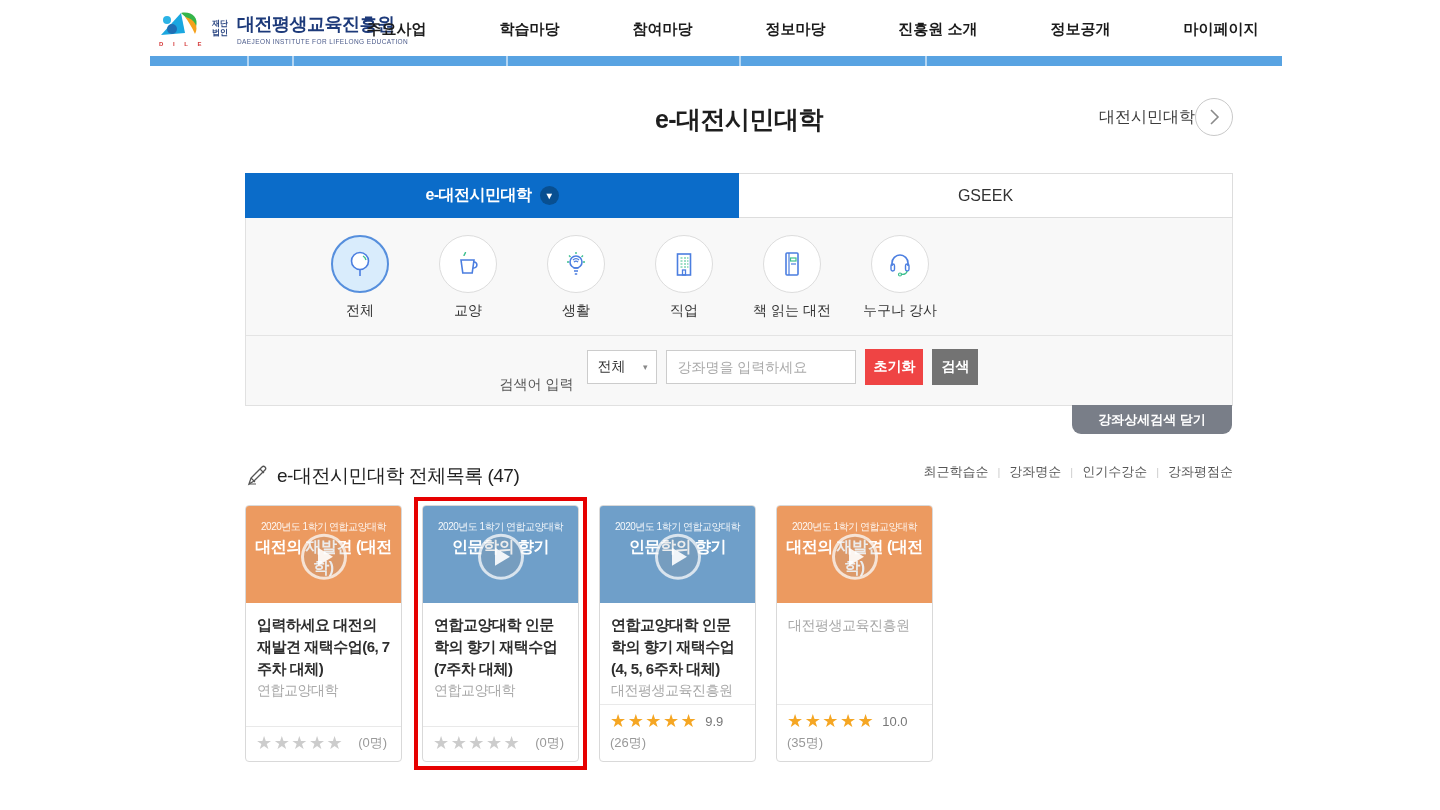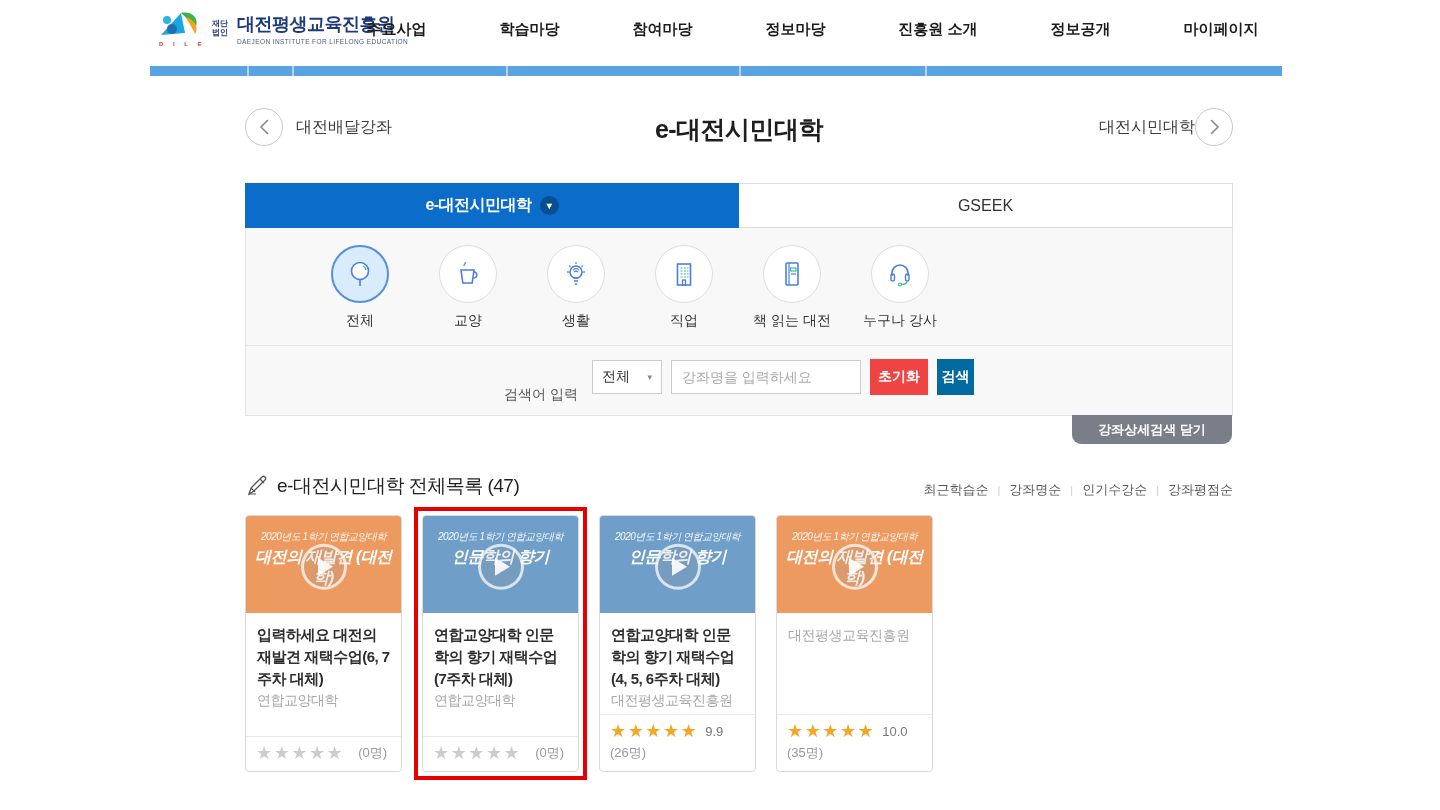--- a/index.html
+++ b/index.html
@@ -1,19 +1,19 @@
 <!DOCTYPE html>
 <html><head>
 <meta charset="utf-8">
 <style>
   * { margin:0; padding:0; box-sizing:border-box; }
   html,body { width:1440px; height:810px; background:#fff; font-family:"Liberation Sans", sans-serif; overflow:hidden; }
 
   
-  .topbar { position:relative; height:66px; background:#fff; }
+  .topbar { position:relative; height:56px; background:#fff; }
   .brand { position:absolute; left:155px; top:7px; display:flex; align-items:center; gap:7px; cursor:pointer; }
   .brand-mark { width:50px; height:42px; }
   .brand-small { display:flex; flex-direction:column; font-size:8px; line-height:9px; color:#1d3a7a; font-weight:bold; margin-right:2px; }
   .brand-textcol { display:flex; flex-direction:column; }
   .brand-row { display:flex; align-items:center; }
   .brand-name { font-size:18px; font-weight:bold; color:#1d3a7a; letter-spacing:-0.5px; }
   .brand-en { font-size:6.5px; color:#4a5a8a; letter-spacing:.4px; margin-top:2px; }
   .mainnav { position:absolute; left:330px; right:145px; top:0; height:58px; display:flex; justify-content:space-around; align-items:center; }
   .mainnav .nav-item { font-size:15px; font-weight:bold; color:#1b1b1b; cursor:pointer; white-space:nowrap; }
 
@@ -48,35 +48,35 @@
   .cat-label { margin-top:9px; font-size:14px; color:#333; white-space:nowrap; }
   .panel-divider { border-top:1px solid #e4e4e4; margin-top:15px; }
   .search-row { height:61px; display:flex; align-items:center; justify-content:center; gap:9px; }
   .search-label { font-size:14px; color:#555; margin-right:5px;margin-top:36px; }
   .search-select { width:70px; height:34px; background:#fff; border:1px solid #ccc; display:flex; align-items:center; justify-content:space-between; padding:0 9px; font-size:14px; color:#333; cursor:pointer; }
   .search-select .caret { font-size:9px; color:#888; }
   .search-input { width:190px; height:34px; border:1px solid #ccc; padding:0 10px; font-size:14px; color:#333; font-family:"Liberation Sans", sans-serif; }
   .search-input::placeholder { color:#aaa; }
   .btn { height:36px; border:none; color:#fff; font-size:14px; font-weight:bold; cursor:pointer; font-family:"Liberation Sans", sans-serif; }
   .btn-reset { width:58px; background:#ef4444; }
-  .btn-submit { width:37px; background:#0369a1; }
+  .btn-submit { width:46px; background:#737373; }
   .close-btn { position:absolute; right:0; top:100%; width:160px; height:29px; background:#797e88; color:#fff; font-size:13px; font-weight:bold; border:none; border-radius:0 0 9px 9px; cursor:pointer; font-family:"Liberation Sans", sans-serif; }
 
   
-  .list-head { margin-top:57px; display:flex; justify-content:space-between; align-items:flex-end; }
+  .list-head { margin-top:57px; display:flex; justify-content:space-between; align-items:flex-start; }
   .list-title { display:flex; align-items:center; gap:8px; font-size:19px; color:#222; letter-spacing:-0.5px; }
   .sorts { font-size:13px; color:#555; display:flex; align-items:center; }
   .sort { cursor:pointer; }
   .sort-sep { color:#ccc; padding:0 9px; font-size:11px; }
 
   
   .cards { margin-top:16px; display:flex; gap:20px; }
   .card { position:relative; width:157px; height:257px; background:#fff; border:1px solid #d9d9d9; border-radius:4px; display:flex; flex-direction:column; cursor:pointer; }
   .card.highlighted::after { content:""; position:absolute; inset:-9px; border:4px solid #e60000; pointer-events:none; }
-  .thumb { position:relative; height:97px; border-radius:3px 3px 0 0; color:#fff; text-align:center; padding-top:14px; flex:none;font-style:italic; }
+  .thumb { position:relative; height:97px; border-radius:3px 3px 0 0; color:#fff; text-align:center; padding-top:14px; flex:none; }
   .card.orange .thumb { background:#ec9a60; }
   .card.blue .thumb { background:#6f9fc9; }
   .thumb-badge { font-size:10px; opacity:.92; letter-spacing:-0.5px; }
   .thumb-title { font-size:16px; font-weight:bold; line-height:1.3; margin-top:3px; padding:0 0; letter-spacing:-0.5px; }
   .play { position:absolute; left:50%; top:50%; transform:translate(-50%,-46%); width:46px; height:46px; border-radius:50%; border:3px solid rgba(255,255,255,.72); background:rgba(150,150,150,.18); display:flex; align-items:center; justify-content:center; }
   .play .tri { width:0; height:0; border-left:15px solid rgba(255,255,255,.9); border-top:9px solid transparent; border-bottom:9px solid transparent; margin-left:4px; }
   .card-body { flex:1; padding:11px 11px 0; }
   .card-desc { font-size:15px; font-weight:600; color:#2e2e2e; line-height:1.45; letter-spacing:-0.5px; }
   .card-org { font-size:14px; color:#a9a9a9; margin-top:3px; letter-spacing:-0.5px; }
   .card-foot { border-top:1px solid #e9e9e9; padding:7px 10px 9px; display:flex; align-items:center; flex-wrap:wrap; column-gap:7px; }
@@ -128,28 +128,20 @@
   <i style="left:97px"></i>
     <i style="left:142px"></i>
     <i style="left:356px"></i>
     <i style="left:589px"></i>
     <i style="left:775px"></i>
 </div>
 
 <div class="container">
 
   <div class="pager">
-    <div class="pager-left">
-      <div class="circle-btn">
-        <svg width="11" height="18" viewBox="0 0 11 18">
-            <polyline points="9,2 2,9 9,16" fill="none" stroke="#8a8a8a" stroke-width="1.6"></polyline>
-          </svg>
-      </div>
-      <span class="pager-label">대전배달강좌</span>
-    </div>
     <div class="page-title">e-대전시민대학</div>
     <div class="pager-right">
       <span class="pager-label">대전시민대학</span>
       <div class="circle-btn">
         <svg width="11" height="18" viewBox="0 0 11 18">
             <polyline points="2,2 9,9 2,16" fill="none" stroke="#8a8a8a" stroke-width="1.6"></polyline>
           </svg>
       </div>
     </div>
   </div>

